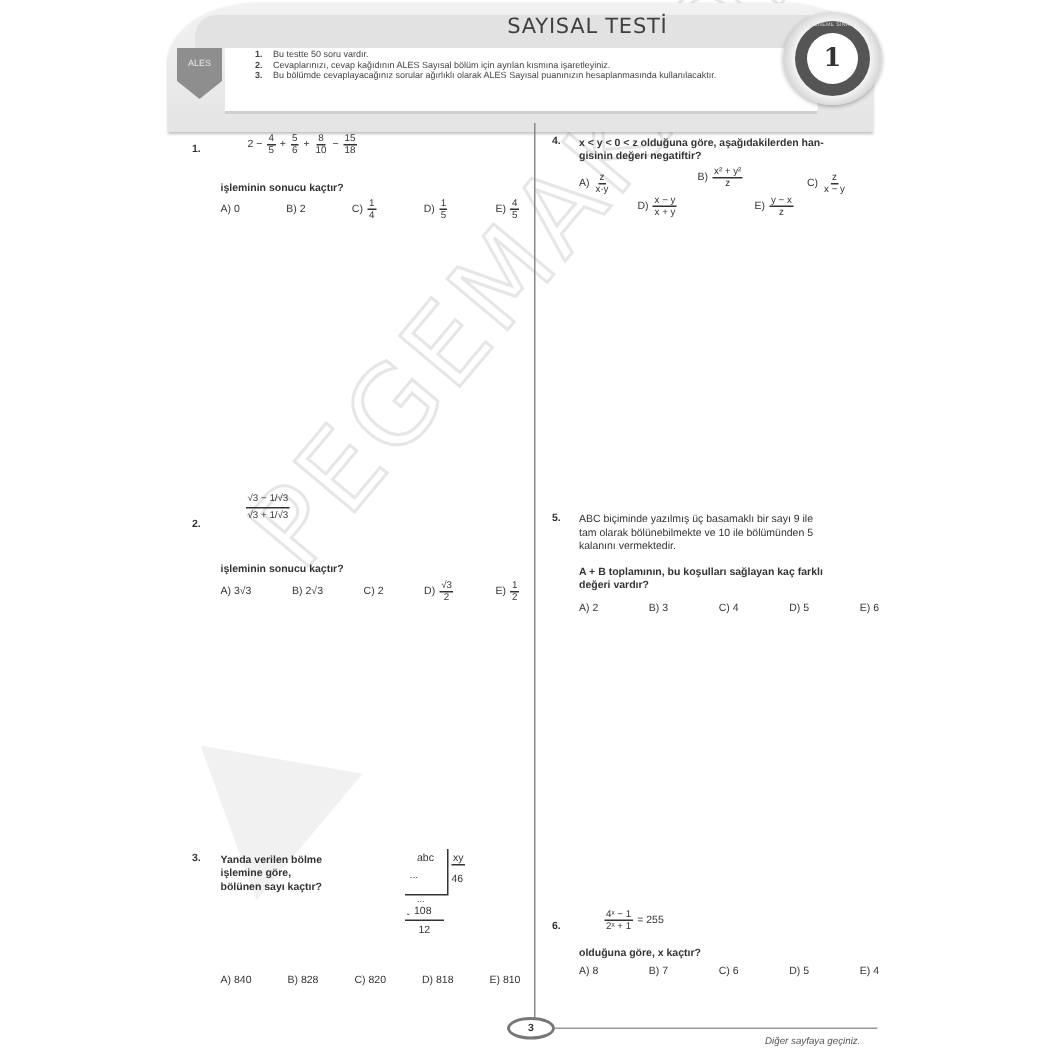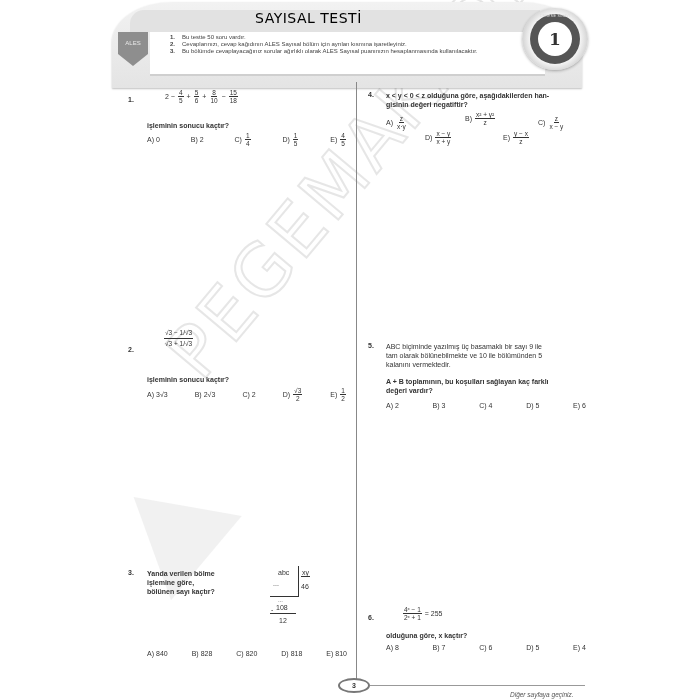--- a/index.html
+++ b/index.html
@@ -13,22 +13,22 @@
       position: absolute; left: 112px; top: 2px; width: 470px; height: 86px;
       border-top-left-radius: 60px 40px; border-top-right-radius: 60px 40px;
       background: linear-gradient(#f2f2f2, #e4e4e4);
       box-shadow: 0 1px 2px rgba(0,0,0,0.25);
     }
     .title-bar {
       position: absolute; left: 130px; top: 10px; width: 410px; height: 22px;
       background: #e2e2e2; border-top-left-radius: 14px;
     }
     .test-title {
-      position: absolute; left: 255px; top: 10px; width: 190px; text-align: left;
-      font-family: "DejaVu Sans", sans-serif; font-size: 14px; letter-spacing: 0.5px; color: #000000;
+      position: absolute; left: 255px; top: 10px; width: 190px; text-align: right;
+      font-family: "DejaVu Sans", sans-serif; font-size: 14px; letter-spacing: 0.5px; color: #404040;
     }
     .instructions-box {
       position: absolute; left: 150px; top: 32px; width: 395px; height: 44px;
       background: #ffffff; border-bottom: 2px solid #cfcfcf;
     }
     .ales-tag {
       position: absolute; left: 118px; top: 32px; width: 30px; height: 22px;
       background: #8e8e8e; color: #e8e8e8; font-size: 6px; text-align: center; line-height: 22px;
     }
     .ales-tag-arrow {

